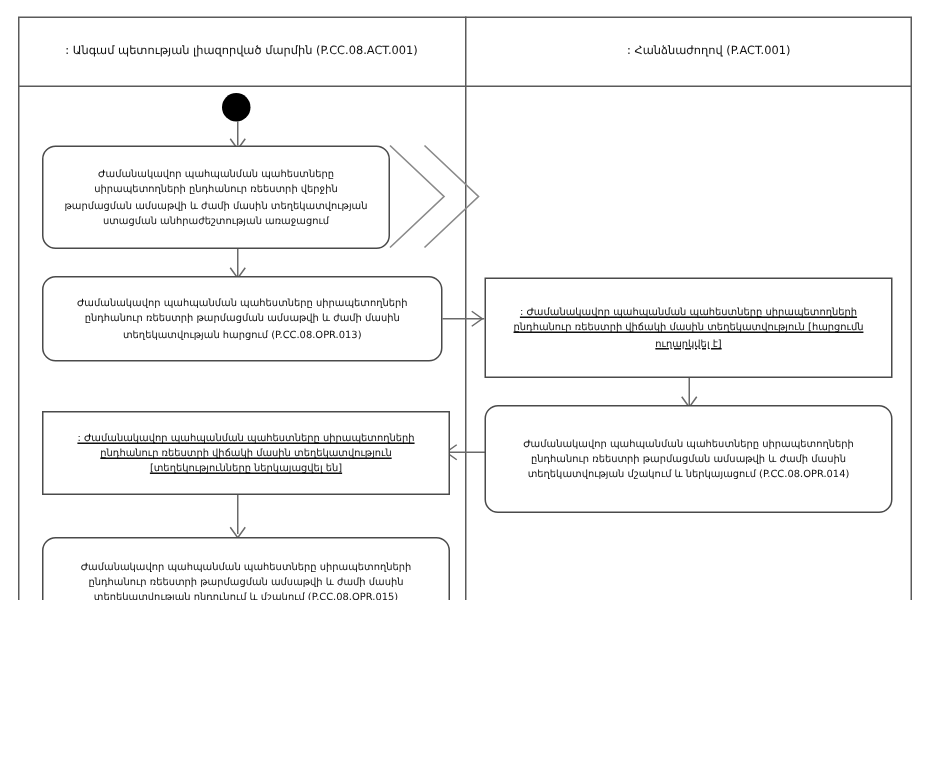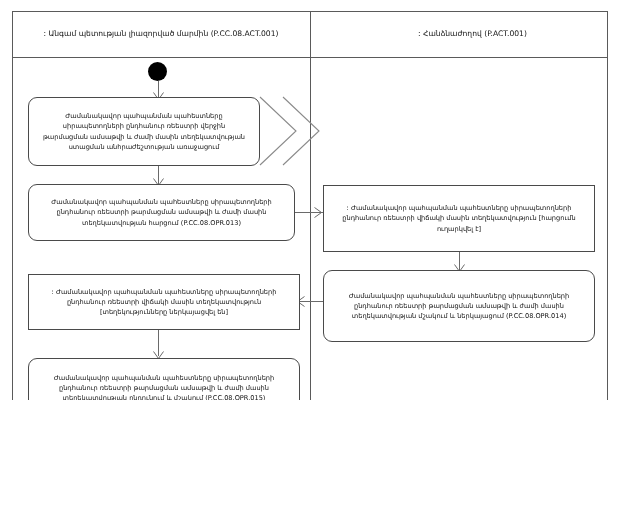--- a/index.html
+++ b/index.html
@@ -69,21 +69,21 @@
     display: flex;
     align-items: center;
     justify-content: flex-start;
     text-align: center;
     color: #111111;
     font-size: 6.6px;
     line-height: 1.52;
     padding: 4px 9px;
   }
   .node.rounded { border-radius: 9px; }
-  .node.sharp   { border-radius: 0; }
+  .node.sharp   { border-radius: 0; text-decoration: underline; }
 
   
   .node.flagged {
     border: none;
     padding: 0;
     background: transparent;
   }
   .node.flagged .flag-body {
     position: absolute;
     left: 0; top: 0;

